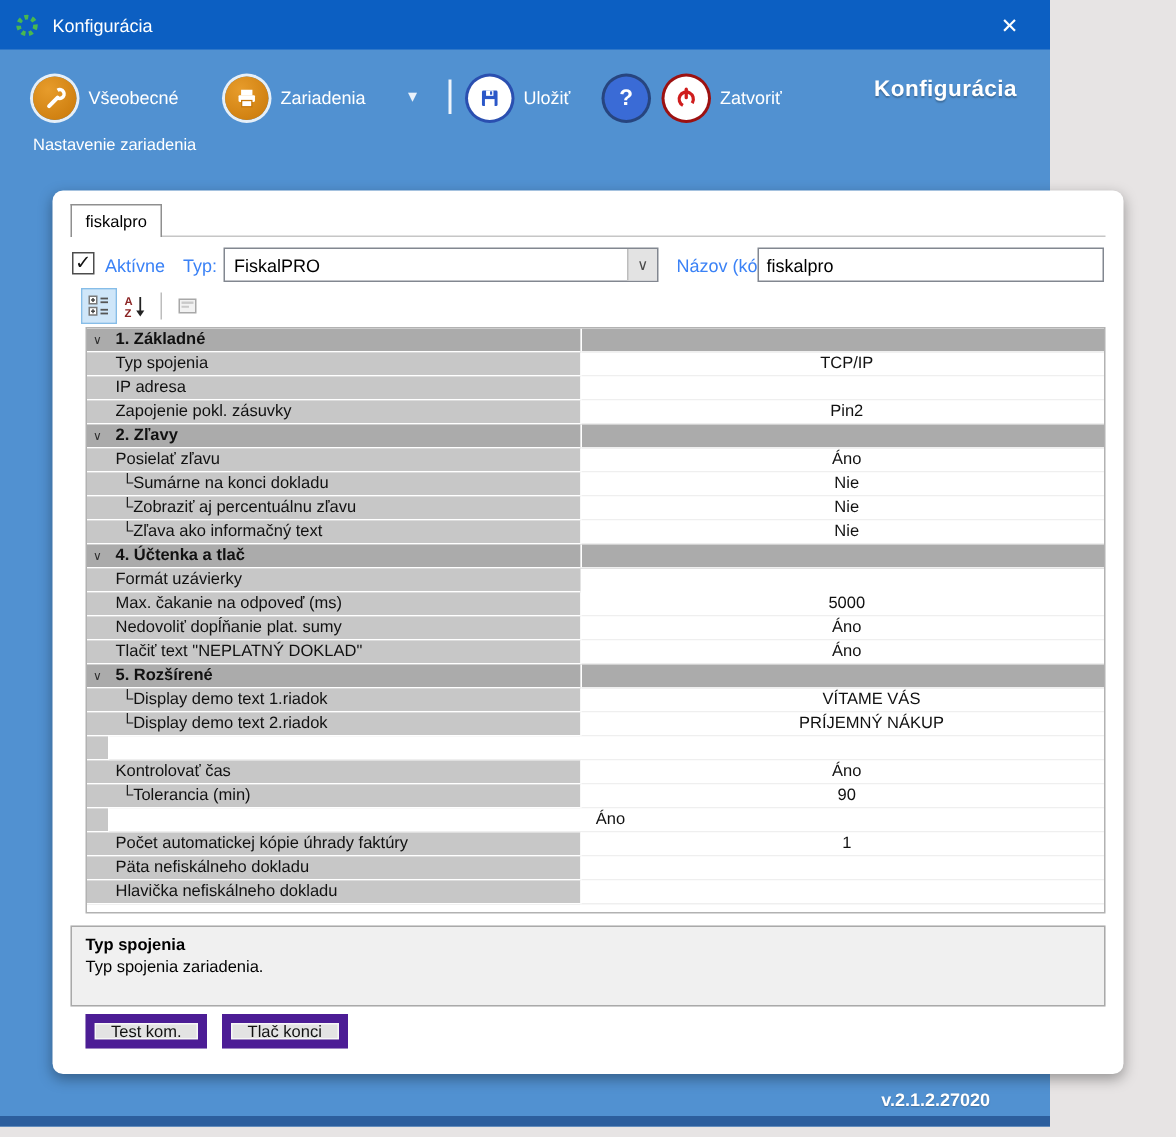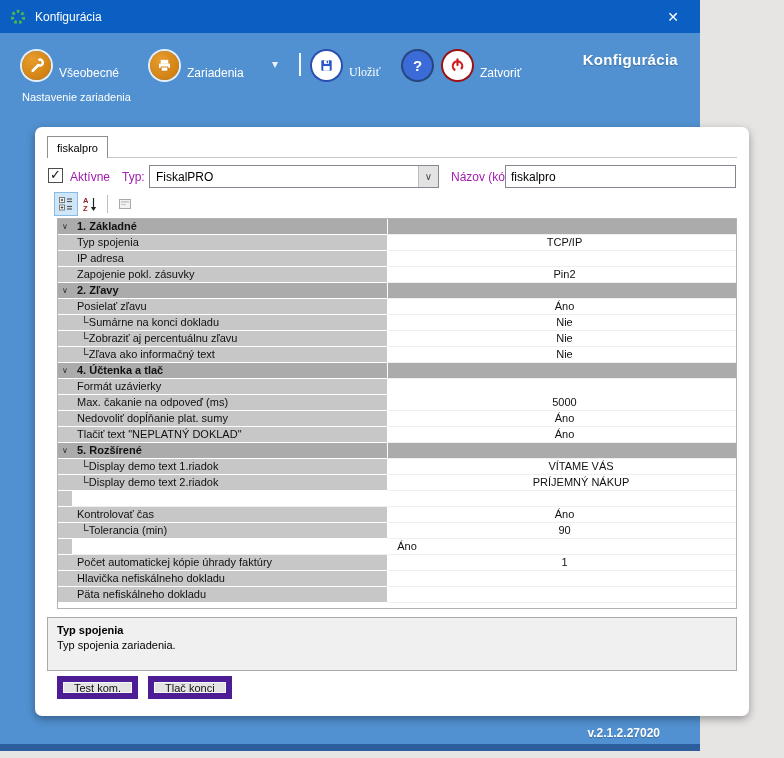--- a/index.html
+++ b/index.html
@@ -13,37 +13,37 @@
   *{margin:0;padding:0;box-sizing:border-box;}
   html,body{width:784px;height:758px;}
   body{background:#e7e4e4;font-family:"Liberation Sans",sans-serif;position:relative;overflow:hidden;}
   .window{position:absolute;left:0;top:0;width:700px;height:751px;background:var(--body-bg);border-bottom:7px solid #2c5e9d;}
   
   .titlebar{height:33px;background:var(--titlebar-bg);display:flex;align-items:center;padding:0 10px;color:#fff;}
   .app-icon{width:16px;height:16px;margin-right:9px;flex:0 0 auto;}
   .title-text{font-size:12px;}
   .close-x{margin-left:auto;width:34px;text-align:center;font-size:14px;color:#fff;cursor:default;}
   
-  .tbtn{position:absolute;top:50px;height:30px;display:flex;align-items:flex-end;gap:8px;color:#fff;font-size:12px;}
+  .tbtn{position:absolute;top:50px;height:30px;display:flex;align-items:center;gap:8px;color:#fff;font-size:12px;}
   .circle{width:29px;height:29px;border-radius:50%;display:flex;align-items:center;justify-content:center;flex:0 0 auto;}
   .circle.orange{background:radial-gradient(circle at 35% 30%, #e79c2b, #c87708);box-shadow:0 0 0 2px rgba(255,255,255,.85);}
   .circle.save{background:#fff;box-shadow:0 0 0 2px #2a4fb0;}
   .circle.help{background:var(--help-blue);box-shadow:0 0 0 2px #27457f;color:#fff;font-weight:bold;font-size:15px;}
   .circle.power{background:#fff;box-shadow:0 0 0 2px #9c1111;}
   .tb-arrow{position:absolute;left:272px;top:57px;color:#eaf2fb;font-size:12px;}
   .tb-sep{position:absolute;left:299px;top:53px;width:2px;height:23px;background:rgba(255,255,255,.9);}
   .subtitle{position:absolute;left:22px;top:91px;color:#fff;font-size:11px;}
   .heading{position:absolute;right:22px;top:51px;color:#fff;font-size:15px;font-weight:bold;letter-spacing:.3px;text-shadow:0 1px 1px rgba(0,0,0,.25);}
   
   .panel{position:absolute;left:35px;top:127px;width:714px;height:589px;background:#fff;border-radius:7px;box-shadow:0 3px 9px rgba(0,0,0,.35);}
   .tab{position:absolute;left:12px;top:9px;height:22px;min-width:60px;padding:0 9px;background:#fff;border:1px solid #8f8f8f;border-bottom:none;font-size:11px;display:flex;align-items:center;z-index:2;}
   .tabline{position:absolute;left:12px;right:12px;top:30px;height:1px;background:#c6c6c6;}
   .checkbox{position:absolute;left:13px;top:41px;width:15px;height:15px;border:1px solid #4d4d4d;background:#fff;display:flex;align-items:center;justify-content:center;}
   .checkbox span{font-size:13px;line-height:12px;color:#111;margin-top:-1px;}
-  .lbl{position:absolute;font-size:12px;color:#a21caf;}
+  .lbl{position:absolute;font-size:12px;color:#3b82f6;}
   .select{position:absolute;left:114px;top:38px;width:290px;height:23px;border:1px solid #828790;background:#fff;display:flex;align-items:stretch;}
   .select-text{flex:1;padding-left:6px;font-size:12px;display:flex;align-items:center;}
   .select-arrow{width:20px;background:#e3e3e3;border-left:1px solid #bdbdbd;display:flex;align-items:center;justify-content:center;font-size:10px;color:#4a4a4a;}
   .name-input{position:absolute;left:470px;top:38px;width:231px;height:23px;border:1px solid #828790;font-size:12px;padding-left:5px;font-family:"Liberation Sans",sans-serif;}
   
   .grid-toolbar{position:absolute;left:20px;top:66px;height:22px;display:flex;align-items:center;gap:2px;}
   .gbtn{width:22px;height:22px;display:flex;align-items:center;justify-content:center;}
   .gbtn.sel{background:#cfe6f9;outline:1px solid #86bde8;}
   .gsep{width:1px;height:18px;background:#bdbdbd;margin:0 4px;}
   
@@ -94,21 +94,21 @@
         <rect x="3.2" y="6.8" width="11.6" height="4.8" rx="0.8" fill="#fff"></rect>
         <rect x="5.4" y="10.6" width="7.2" height="4.4" fill="#fff" stroke="#c87708" stroke-width="0.9"></rect>
       </svg>
     </span>
     <span>Zariadenia</span>
   </div>
 
   <span class="tb-arrow">▾</span>
   <div class="tb-sep"></div>
 
-  <div class="tbtn" style="left:312px;font-family:Liberation Serif, serif;">
+  <div class="tbtn" style="left:312px;">
     <span class="circle save">
       <svg width="17" height="17" viewBox="0 0 18 18">
         <rect x="3.5" y="3.5" width="11" height="11" rx="1" fill="#2b57c8"></rect>
         <rect x="6.4" y="3.5" width="5.2" height="3.8" fill="#fff"></rect>
         <rect x="9.2" y="4.1" width="1.5" height="2.4" fill="#2b57c8"></rect>
         <rect x="5.6" y="9.6" width="6.8" height="4.9" fill="#fff"></rect>
       </svg>
     </span>
     <span>Uložiť</span>
   </div>
@@ -284,26 +284,26 @@
           <span class="pg-gut"></span>
           <span class="pg-value">Áno</span>
         </div>
         <div class="pg-row pg-prop">
           <span class="pg-gut"></span>
           <span class="pg-label">Počet automatickej kópie úhrady faktúry</span>
           <span class="pg-value">1</span>
         </div>
         <div class="pg-row pg-prop">
           <span class="pg-gut"></span>
+          <span class="pg-label">Päta nefiskálneho dokladu</span>
+          <span class="pg-value"></span>
+        </div>
+        <div class="pg-row pg-prop">
+          <span class="pg-gut"></span>
           <span class="pg-label">Hlavička nefiskálneho dokladu</span>
-          <span class="pg-value"></span>
-        </div>
-        <div class="pg-row pg-prop">
-          <span class="pg-gut"></span>
-          <span class="pg-label">Päta nefiskálneho dokladu</span>
           <span class="pg-value"></span>
         </div>
       </div>
 
     <div class="descbox">
       <div class="desc-title">Typ spojenia</div>
       <div class="desc-text">Typ spojenia zariadenia.</div>
     </div>
 
     <div class="btn-row">

